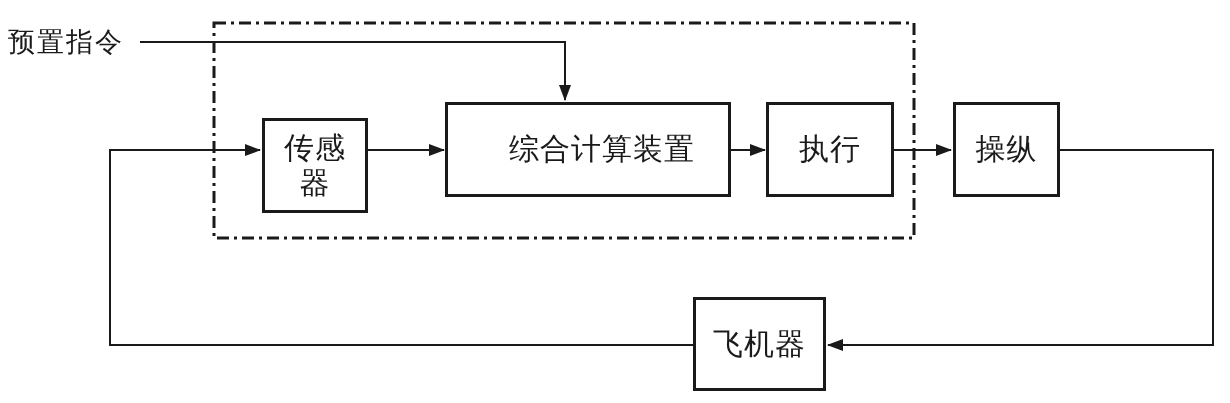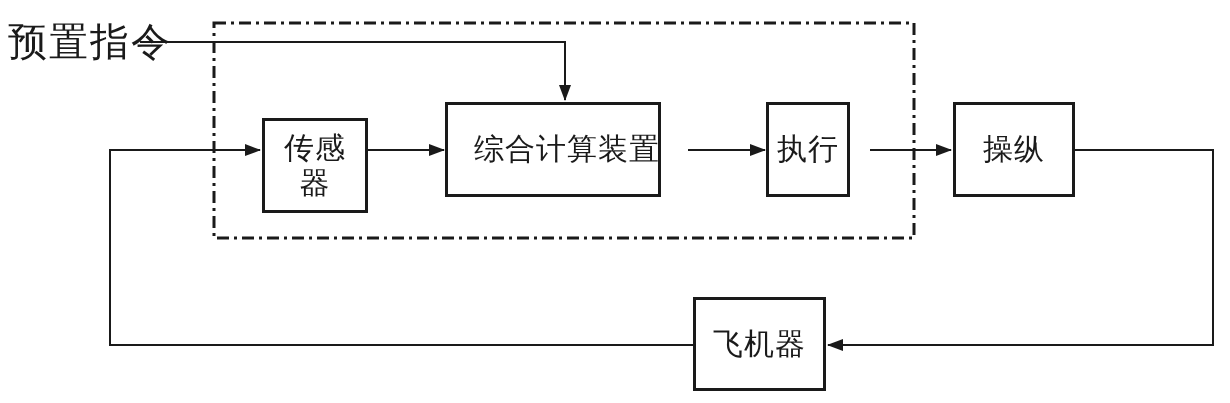--- a/index.html
+++ b/index.html
@@ -26,29 +26,29 @@
     align-items: center;
     justify-content: center;
     text-align: center;
     font-size: 30px;
     line-height: 1.15;
     box-sizing: border-box;
     letter-spacing: 1px;
   }
   .block span { display: block; white-space: nowrap; }
   .block-sensor          { left: 262px; top: 118px; width: 106px; height: 95px; }
-  .block-computer        { left: 445px; top: 102px; width: 216px; height: 95px; padding-left: 28px; }
-  .block-actuator        { left: 766px; top: 102px; width: 84px; height: 95px; text-align: right; }
-  .block-control-surface { left: 953px; top: 102px; width: 122px; height: 95px; }
+  .block-computer        { left: 445px; top: 102px; width: 286px; height: 95px; padding-left: 28px; }
+  .block-actuator        { left: 766px; top: 102px; width: 128px; height: 95px; text-align: right; }
+  .block-control-surface { left: 953px; top: 102px; width: 107px; height: 95px; }
   .block-aircraft        { left: 693px; top: 297px; width: 133px; height: 94px; }
   .preset-label {
     position: absolute;
     left: 8px;
     top: 25px;
-    font-size: 39px;
+    font-size: 27px;
     line-height: 34px;
     white-space: nowrap;
     letter-spacing: 2px;
   }
 </style>
 </head>
 <body>
 
 <div class="stage">
 

